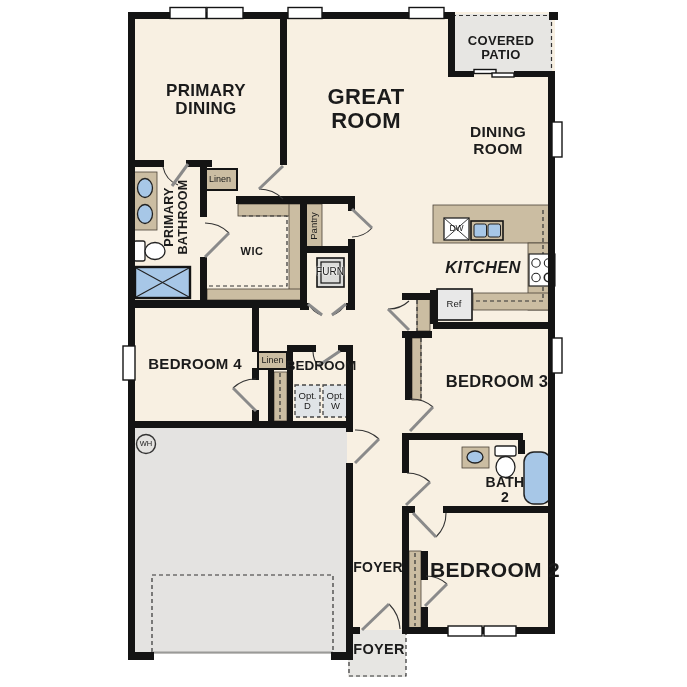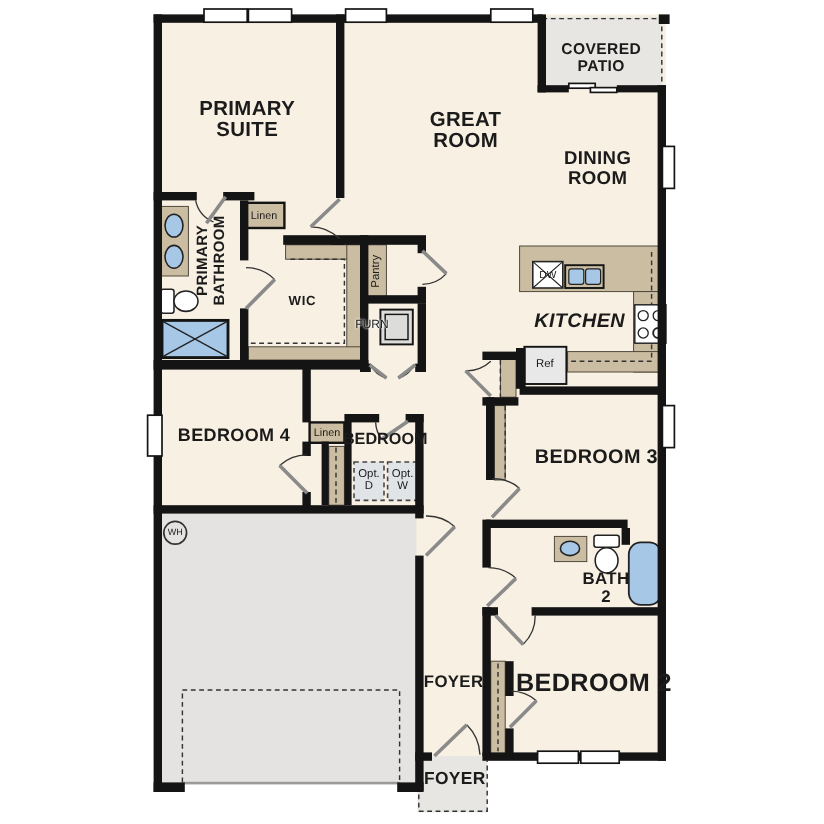--- a/index.html
+++ b/index.html
@@ -211,33 +211,33 @@
       <line x1="410" y1="431" x2="433" y2="407"></line>
       <line x1="406" y1="505" x2="430" y2="482"></line>
       <line x1="413" y1="513" x2="436" y2="537"></line>
       <line x1="425" y1="606" x2="447" y2="584"></line>
       <line x1="362" y1="630" x2="389" y2="604"></line>
     </g>
   </g>
 </svg>
 
   <div class="lbl" style="left:206px;top:100px;font-size:17px;">PRIMARY
-SUITE</div>
-  <div class="lbl" style="left:366px;top:109px;font-size:17px;margin-left:22px;">GREAT
+DINING</div>
+  <div class="lbl" style="left:366px;top:109px;font-size:22px;">GREAT
 ROOM</div>
   <div class="lbl" style="left:498px;top:141px;font-size:15.5px;">DINING
 ROOM</div>
   <div class="lbl" style="left:501px;top:48px;font-size:13px;text-align:center;">COVERED
 PATIO</div>
   <div class="lbl rot" style="left:176px;top:217px;font-size:12.5px;">PRIMARY
 BATHROOM</div>
   <div class="lbl small" style="left:220px;top:180px;font-size:9px;">Linen</div>
   <div class="lbl small" style="left:252px;top:252px;font-size:11px;font-weight:bold;letter-spacing:.6px;">WIC</div>
   <div class="lbl small rot" style="left:314px;top:226px;font-size:9.5px;">Pantry</div>
-  <div class="lbl small" style="left:310px;top:272px;font-size:10px;text-shadow:0 0 2px #fff,0 0 2px #fff;">FURN</div>
+  <div class="lbl small" style="left:330px;top:272px;font-size:10px;text-shadow:0 0 2px #fff,0 0 2px #fff;">FURN</div>
   <div class="lbl" style="left:483px;top:268px;font-size:16.5px;font-style:italic;">KITCHEN</div>
   <div class="lbl small" style="left:456.5px;top:229px;font-size:8.5px;">DW</div>
   <div class="lbl small" style="left:454px;top:304px;font-size:9.5px;">Ref</div>
   <div class="lbl" style="left:195px;top:364px;font-size:15px;">BEDROOM 4</div>
   <div class="lbl small" style="left:272.5px;top:360.5px;font-size:9px;">Linen</div>
   <div class="lbl" style="left:321px;top:366px;font-size:13.5px;letter-spacing:0;">BEDROOM</div>
   <div class="lbl small" style="left:307.5px;top:401px;font-size:9.5px;">Opt.
 D</div>
   <div class="lbl small" style="left:335.5px;top:401px;font-size:9.5px;">Opt.
 W</div>

